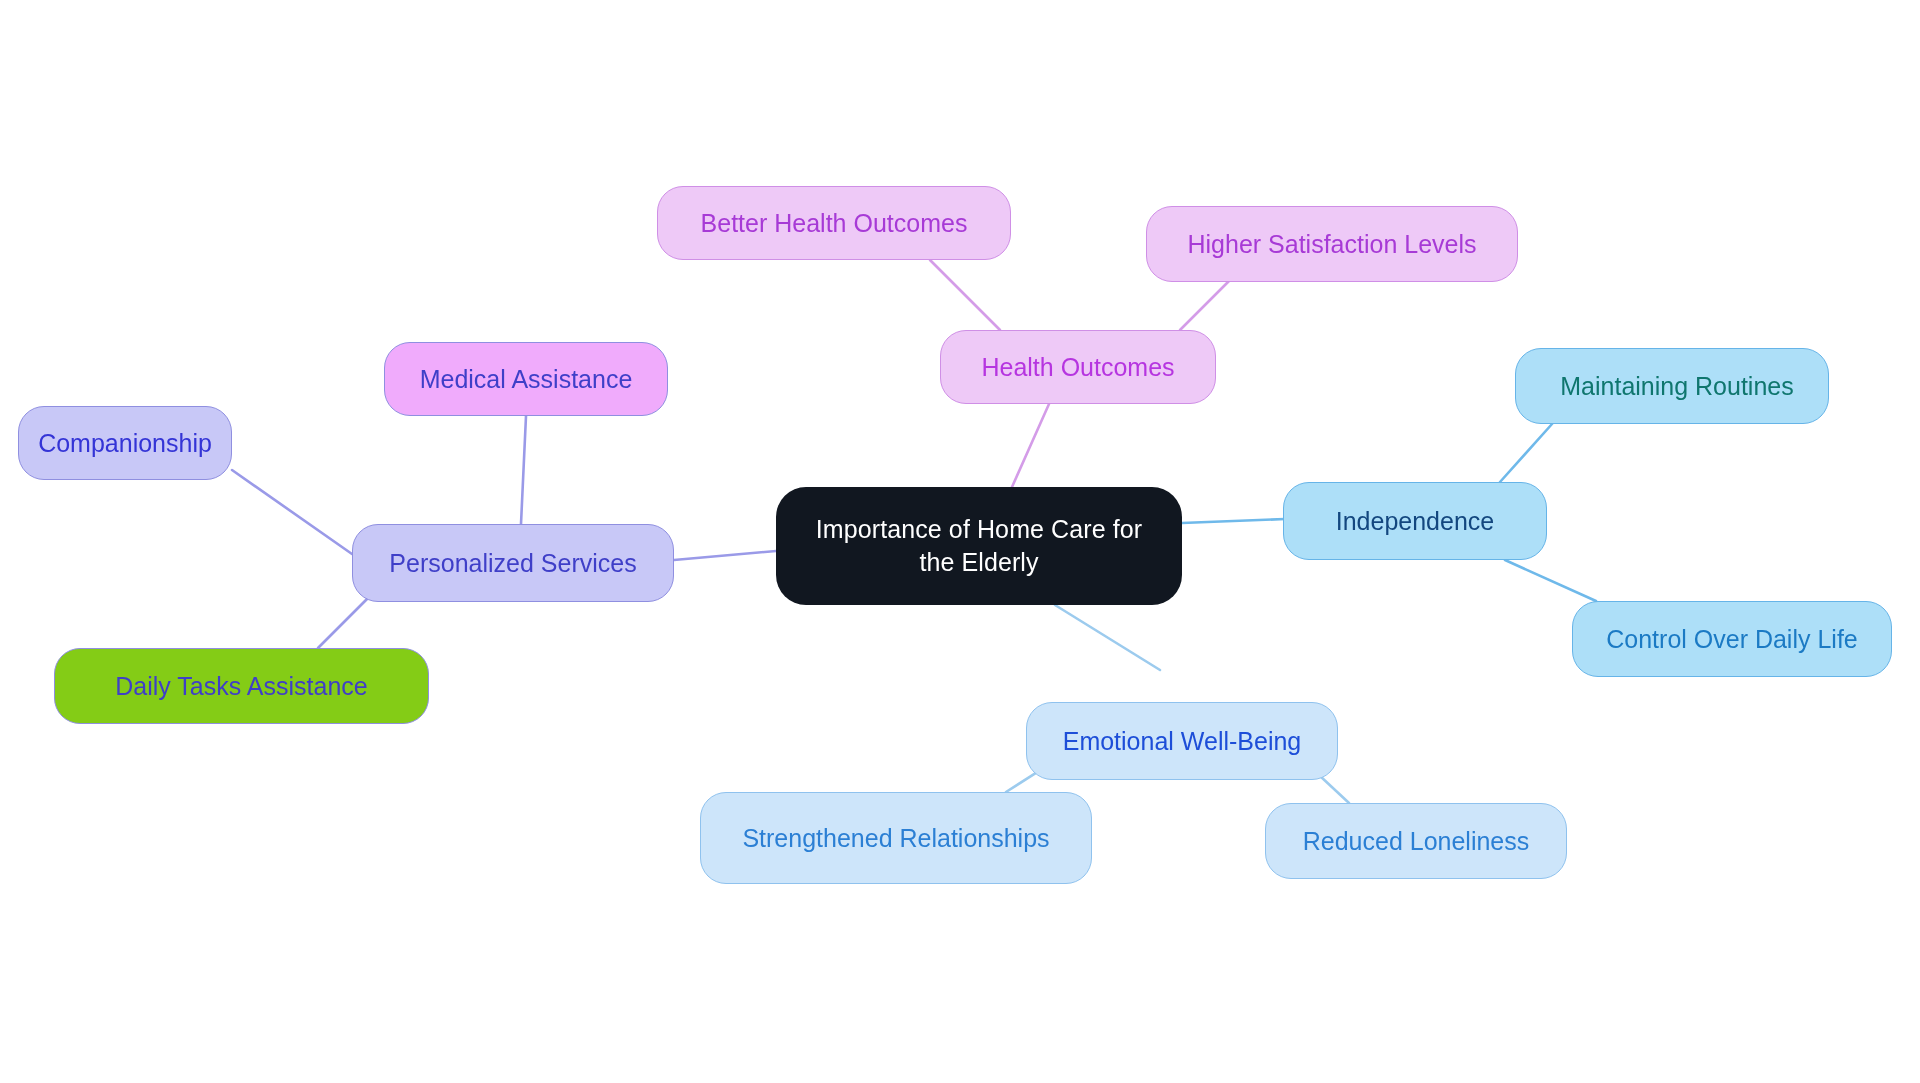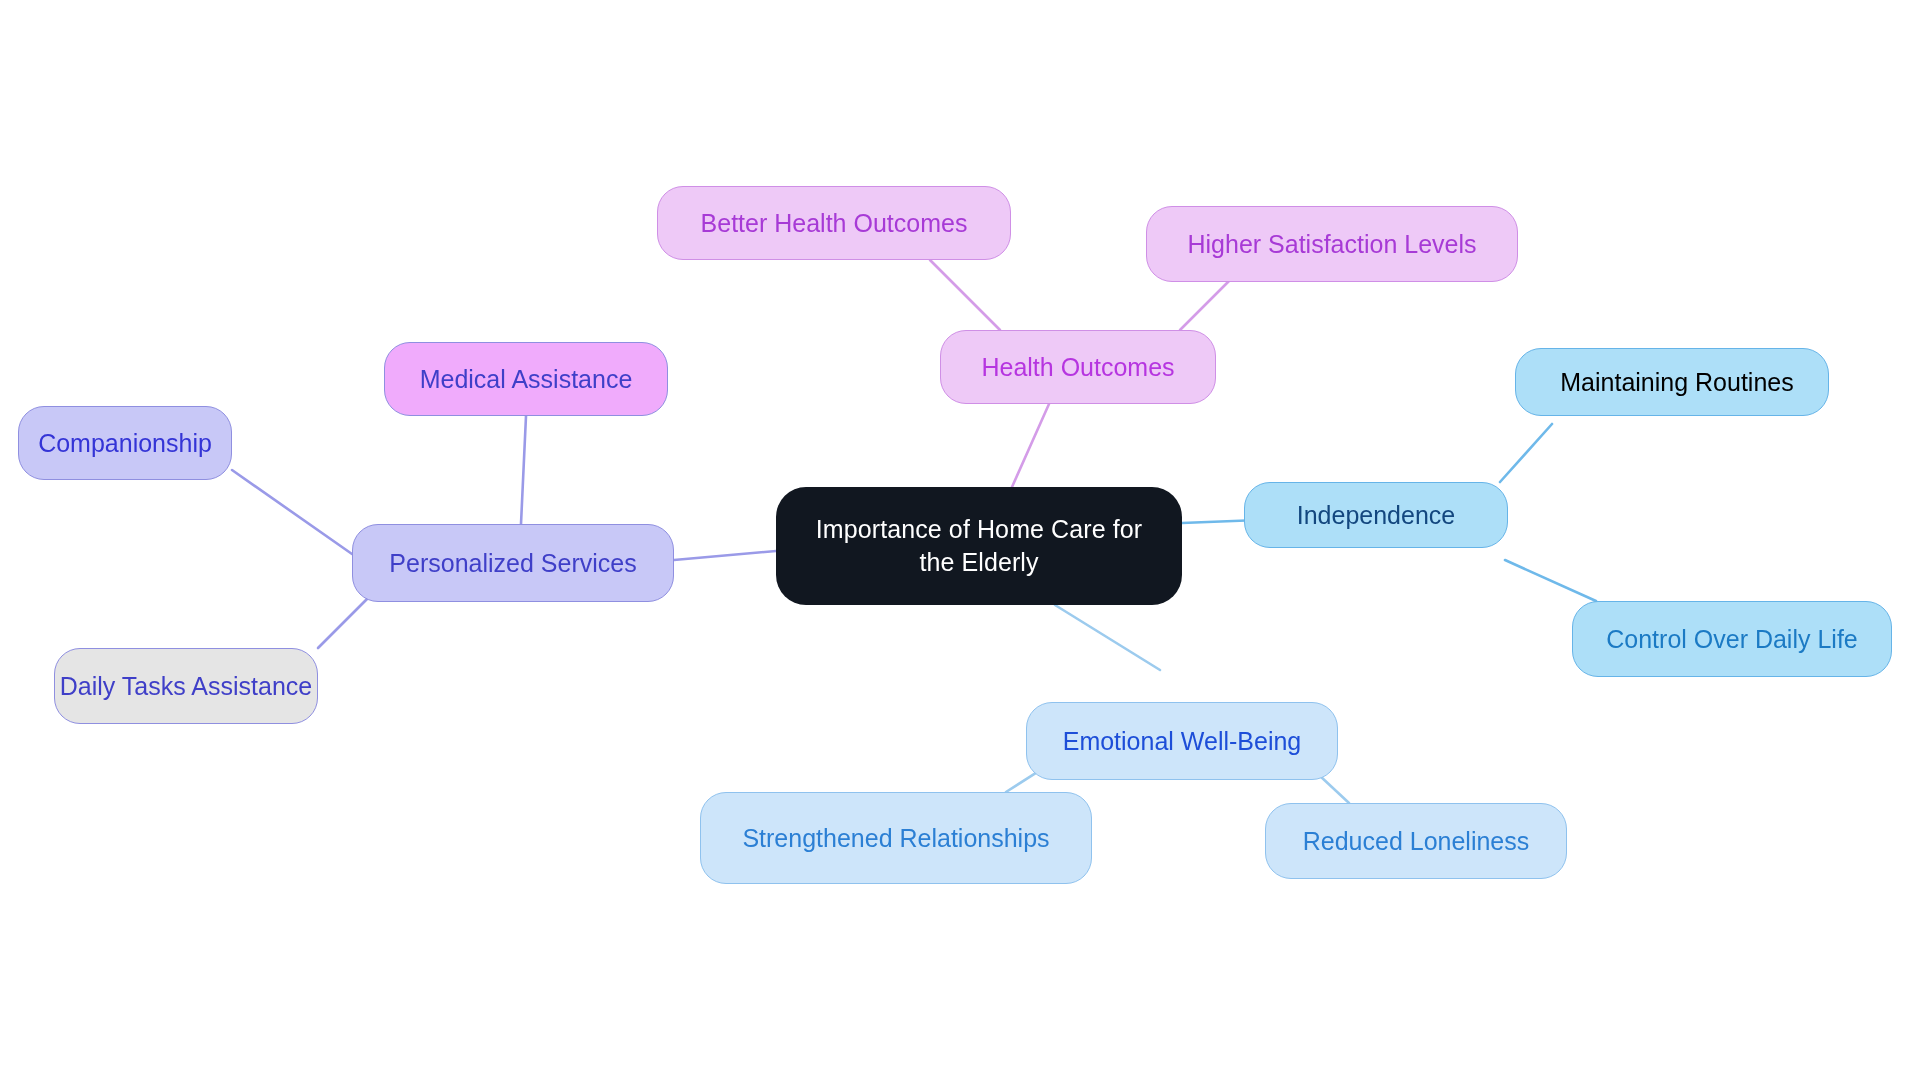--- a/index.html
+++ b/index.html
@@ -69,24 +69,24 @@
       <line x1="1505" y1="560" x2="1596" y2="601" stroke="#6fb9ea" stroke-width="2.6" stroke-linecap="round"></line>
       <line x1="1075" y1="748" x2="1006" y2="792" stroke="#9ccbee" stroke-width="2.6" stroke-linecap="round"></line>
       <line x1="1290" y1="748" x2="1349" y2="803" stroke="#9ccbee" stroke-width="2.6" stroke-linecap="round"></line>
     </svg>
   <div id="node-layer">
       <div class="node root" style="left: 776px; top: 487px; width: 406px; height: 118px; background: rgb(17, 23, 32); border-color: rgb(17, 23, 32); color: rgb(255, 255, 255); text-align: center;"><span>Importance of Home Care for
 the Elderly</span></div>
       <div class="node branch" style="left: 352px; top: 524px; width: 322px; height: 78px; background: rgb(200, 200, 247); border-color: rgb(143, 143, 224); color: rgb(63, 63, 200);"><span>Personalized Services</span></div>
       <div class="node leaf" style="left: 18px; top: 406px; width: 214px; height: 74px; background: rgb(200, 200, 247); border-color: rgb(143, 143, 224); color: rgb(52, 52, 214);"><span>Companionship</span></div>
       <div class="node leaf" style="left: 384px; top: 342px; width: 284px; height: 74px; background: #f0abfc; border-color: rgb(143, 143, 224); color: rgb(63, 63, 200);"><span>Medical Assistance</span></div>
-      <div class="node leaf" style="left: 54px; top: 648px; width: 264px; height: 76px; background: #e5e5e5; border-color: rgb(143, 143, 224); color: rgb(63, 63, 200);"><span>Daily Tasks Assistance</span></div>
+      <div class="node leaf" style="left: 54px; top: 648px; width: 375px; height: 76px; background: #84cc16; border-color: rgb(143, 143, 224); color: rgb(63, 63, 200);"><span>Daily Tasks Assistance</span></div>
       <div class="node branch" style="left: 940px; top: 330px; width: 276px; height: 74px; background: rgb(238, 201, 247); border-color: rgb(207, 143, 230); color: rgb(182, 53, 224);"><span>Health Outcomes</span></div>
-      <div class="node branch" style="left: 1244px; top: 482px; width: 264px; height: 66px; background: rgb(173, 223, 248); border-color: rgb(102, 180, 232); color: rgb(19, 71, 127);"><span>Independence</span></div>
+      <div class="node branch" style="left: 1283px; top: 482px; width: 264px; height: 78px; background: rgb(173, 223, 248); border-color: rgb(102, 180, 232); color: rgb(19, 71, 127);"><span>Independence</span></div>
       <div class="node branch" style="left: 1026px; top: 702px; width: 312px; height: 78px; background: rgb(205, 229, 250); border-color: rgb(143, 194, 238); color: #1d4ed8;"><span>Emotional Well-Being</span></div>
       <div class="node leaf" style="left: 657px; top: 186px; width: 354px; height: 74px; background: rgb(238, 201, 247); border-color: rgb(207, 143, 230); color: rgb(167, 58, 214);"><span>Better Health Outcomes</span></div>
       <div class="node leaf" style="left: 1146px; top: 186px; width: 372px; height: 76px; background: rgb(238, 201, 247); border-color: rgb(207, 143, 230); color: rgb(167, 58, 214); margin-top: 20px;"><span>Higher Satisfaction Levels</span></div>
-      <div class="node leaf" style="left: 1515px; top: 348px; width: 314px; height: 68px; background: rgb(173, 223, 248); border-color: rgb(102, 180, 232); color: #000000; padding-left: 10px;"><span>Maintaining Routines</span></div>
+      <div class="node leaf" style="left: 1515px; top: 348px; width: 314px; height: 76px; background: rgb(173, 223, 248); border-color: rgb(102, 180, 232); color: #0f766e; padding-left: 10px;"><span>Maintaining Routines</span></div>
       <div class="node leaf" style="left: 1572px; top: 601px; width: 320px; height: 76px; background: rgb(173, 223, 248); border-color: rgb(102, 180, 232); color: rgb(27, 122, 196);"><span>Control Over Daily Life</span></div>
       <div class="node leaf" style="left: 700px; top: 792px; width: 392px; height: 92px; background: rgb(205, 229, 250); border-color: rgb(143, 194, 238); color: rgb(43, 127, 212);"><span>Strengthened Relationships</span></div>
       <div class="node leaf" style="left: 1265px; top: 803px; width: 302px; height: 76px; background: rgb(205, 229, 250); border-color: rgb(143, 194, 238); color: rgb(43, 127, 212);"><span>Reduced Loneliness</span></div>
     </div>
 </div>
 
 </body></html>

